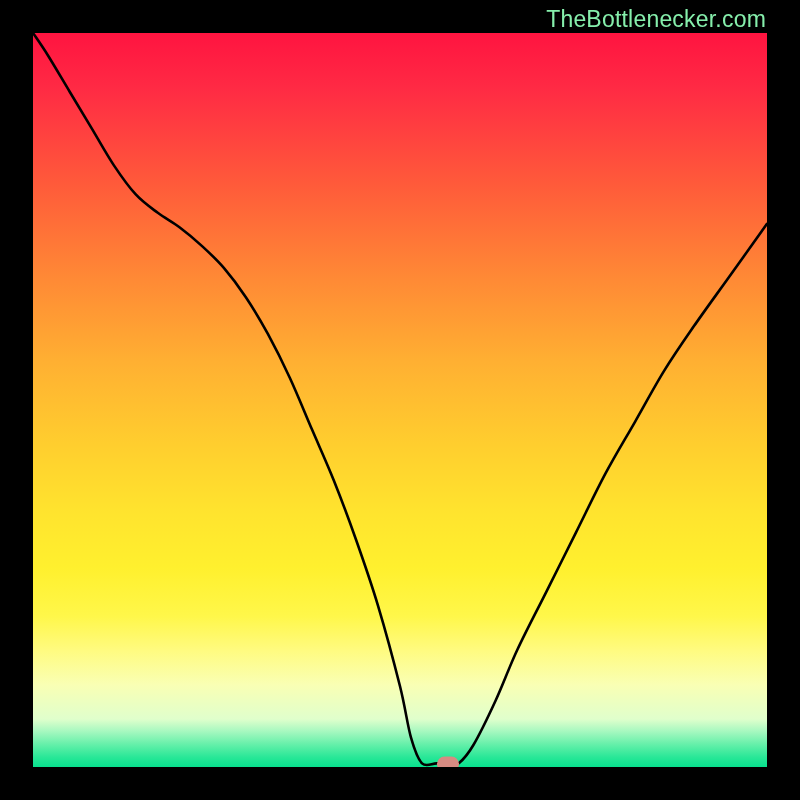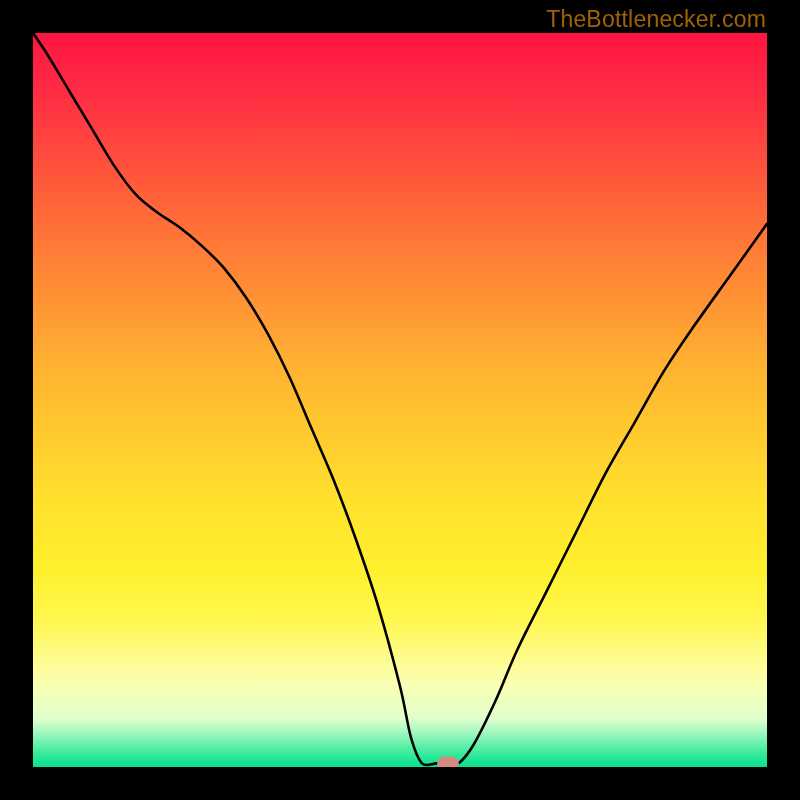--- a/index.html
+++ b/index.html
@@ -75,21 +75,21 @@
     width: 22px;
     height: 15px;
     background: #d68b82;
     border-radius: 8px;
     transform: translate(-50%, -50%);
   }
   .watermark {
     position: absolute;
     right: 34px;
     top: 6px;
-    color: #a16207;
+    color: #86efac;
     font-size: 23px;
     letter-spacing: 0.2px;
     user-select: none;
   }
 </style>
 </head>
 <body>
 
 <div class="frame">
   <div class="watermark">TheBottlenecker.com</div>

